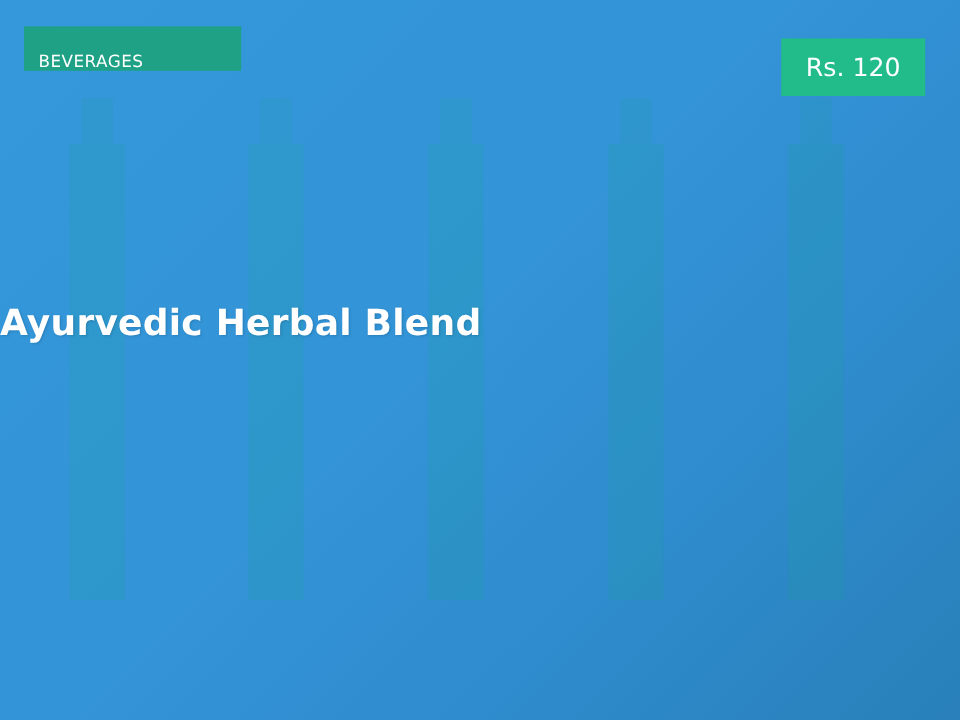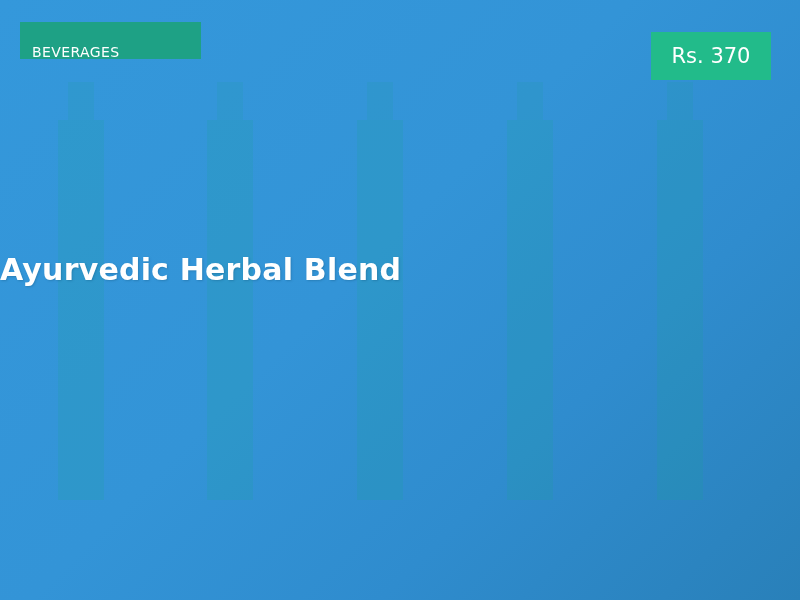--- a/index.html
+++ b/index.html
@@ -135,18 +135,18 @@
       <div class="neck"></div>
       <div class="body"></div>
     </div>
   </div>
 
   <div id="category-badge">
     <span class="label">BEVERAGES</span>
   </div>
 
   <div id="price-badge">
-    <span class="label">Rs. 370</span>
+    <span class="label">Rs. 120</span>
   </div>
 
   <div id="product-title">Ayurvedic Herbal Blend</div>
 
 </div>
 
 </body></html>

